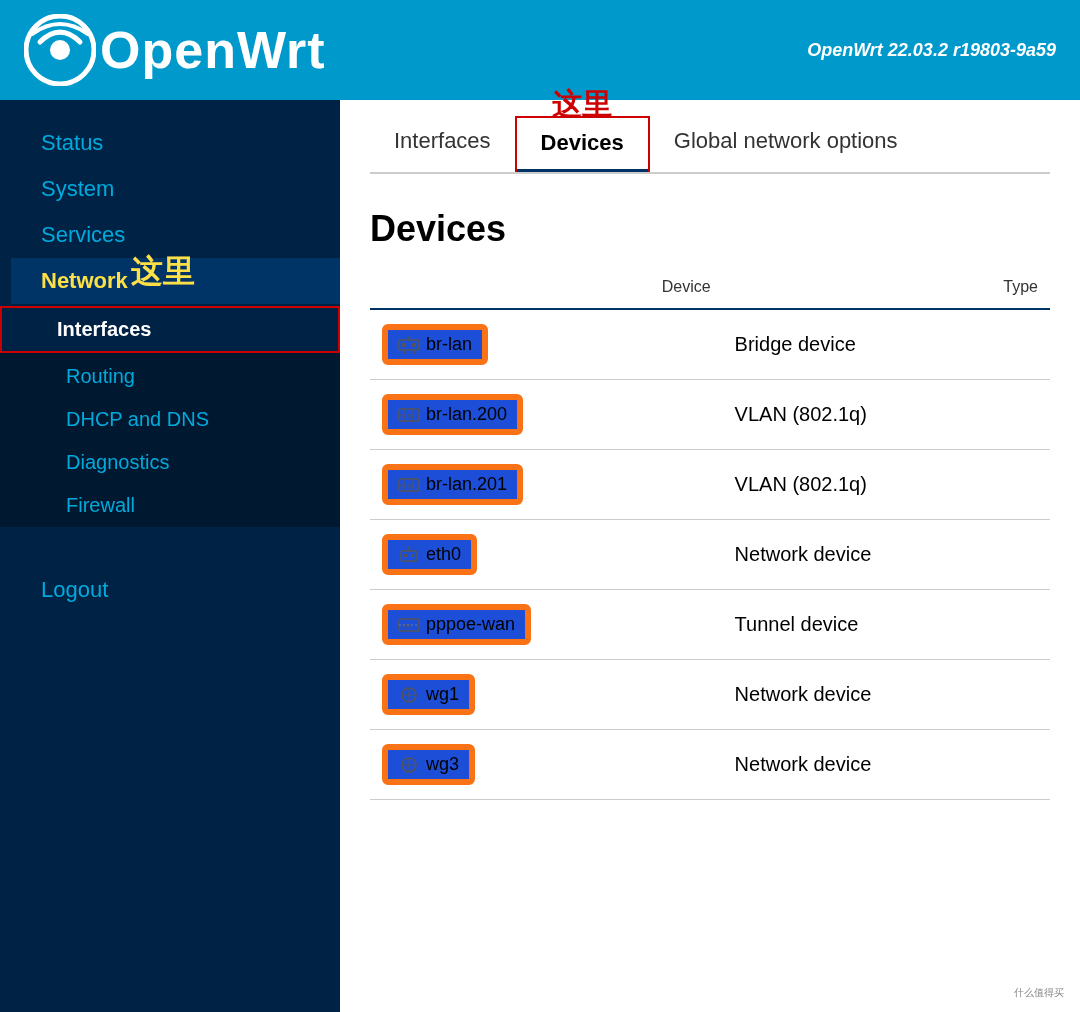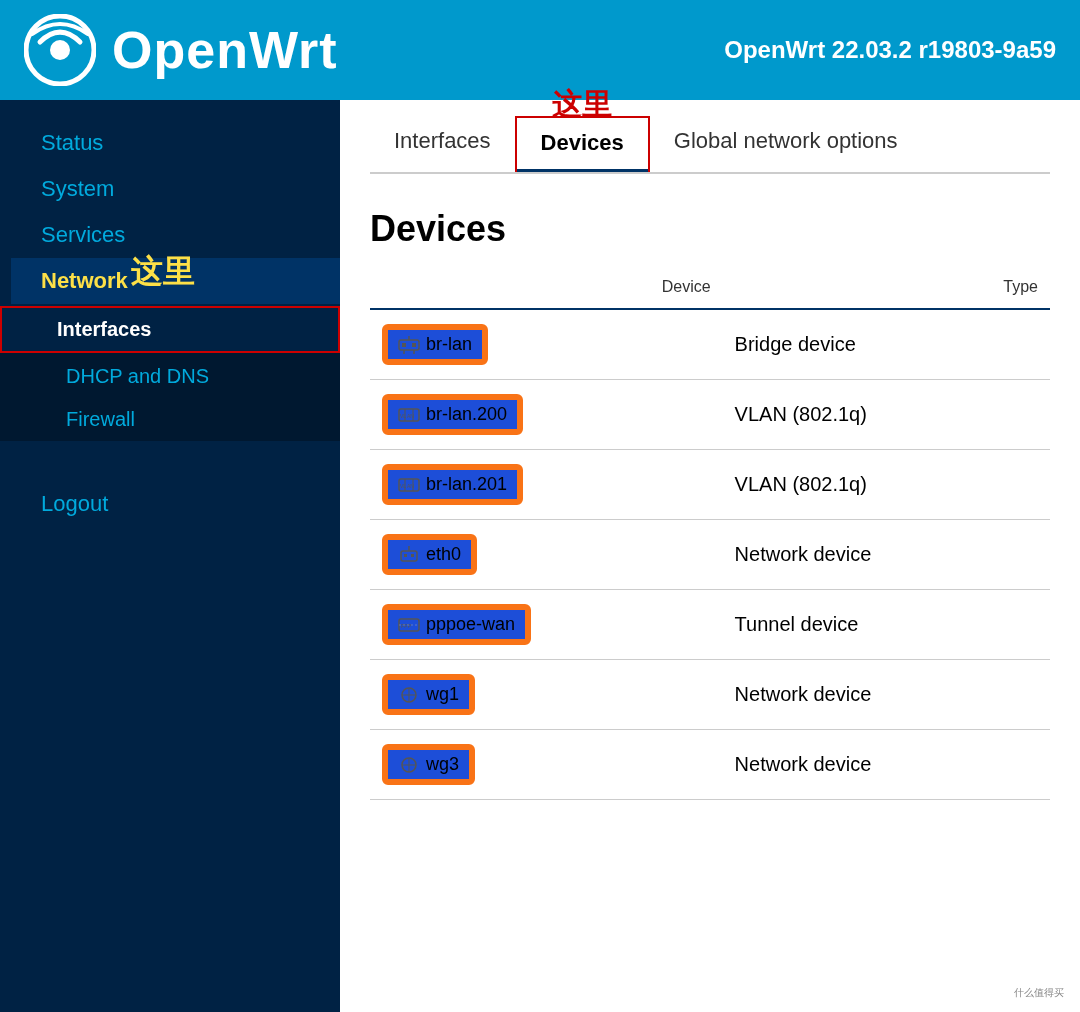--- a/index.html
+++ b/index.html
@@ -11,36 +11,37 @@
       display: flex;
       align-items: center;
       justify-content: space-between;
       padding: 0 24px;
       height: 100px;
       flex-shrink: 0;
     }
     .header-logo {
       display: flex;
       align-items: center;
-      gap: 16px;
+      gap: 4px;
     }
     .header-logo-icon {
       width: 72px;
       height: 72px;
     }
     .header-title {
       color: #fff;
       font-size: 52px;
       font-weight: bold;
       letter-spacing: 1px;
     }
     .header-version {
       color: #fff;
-      font-size: 24px;
-      font-weight: bold;
+      font-size: 18px;
+      font-weight: bold;
+      font-style: italic;
     }
 
     
     .layout {
       display: flex;
       flex: 1;
     }
 
     
     .sidebar {
@@ -239,21 +240,27 @@
 
     <div class="sidebar-item active sidebar-annotation-wrap" style="position:relative;">
       <span>Network</span>
       <span class="sidebar-ann">这里</span>
     </div>
     <div class="sidebar-submenu">
       <div class="sidebar-item active-sub" style="border:2px solid #cc0000; margin: 2px 0;">
         <span style="color:#fff; font-weight:bold;">Interfaces</span>
       </div>
       <div class="sidebar-item">
+        <a href="#"><span>Routing</span></a>
+      </div>
+      <div class="sidebar-item">
         <a href="#"><span>DHCP and DNS</span></a>
+      </div>
+      <div class="sidebar-item">
+        <a href="#"><span>Diagnostics</span></a>
       </div>
       <div class="sidebar-item">
         <a href="#"><span>Firewall</span></a>
       </div>
     </div>
     <div style="height:40px;"></div>
     <div class="sidebar-item">
       <a href="#"><span>Logout</span></a>
     </div>
   </nav>

